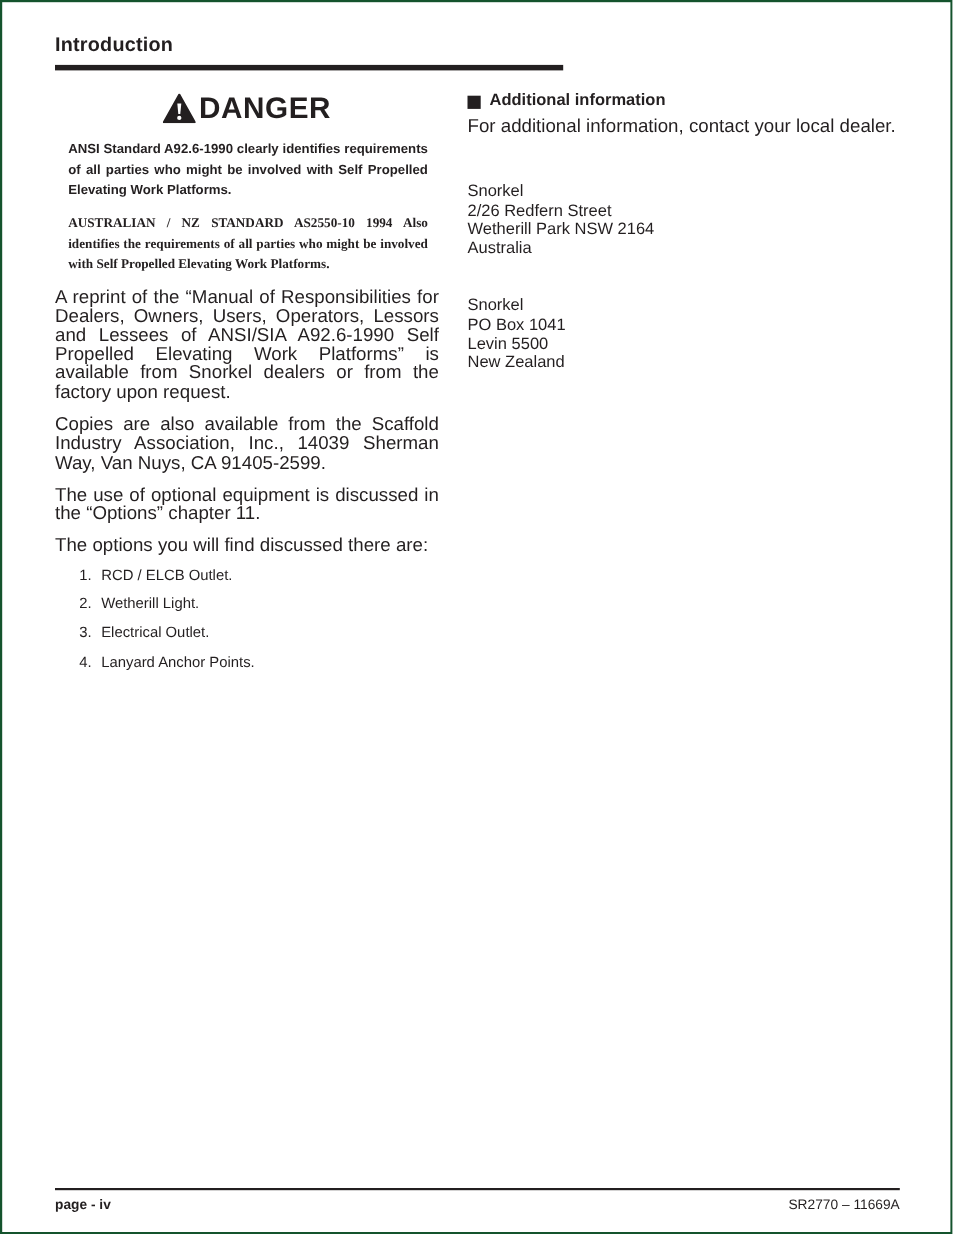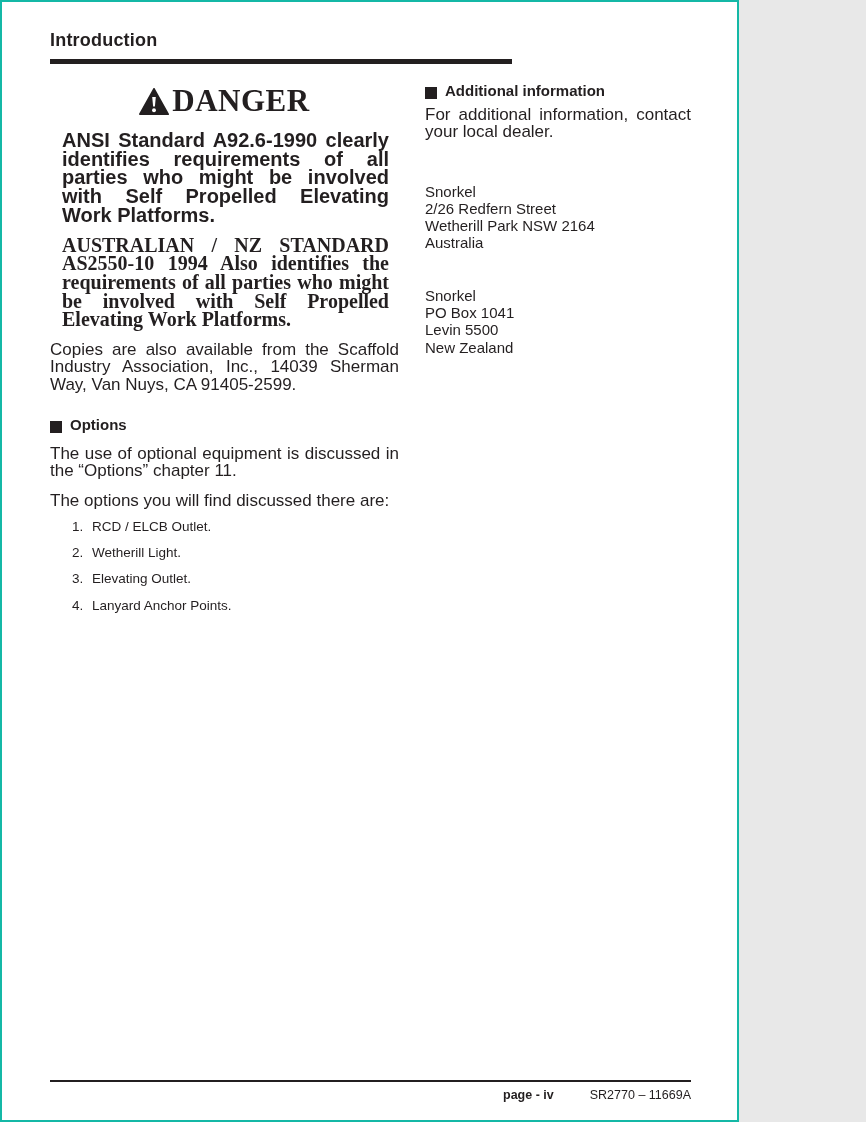--- a/index.html
+++ b/index.html
@@ -4,23 +4,23 @@
 <style>
   * { margin: 0; padding: 0; box-sizing: border-box; }
   html, body { background: #e8e8e8; }
   body {
     width: 866px; height: 1122px;
     font-family: "Liberation Sans", sans-serif;
     -webkit-font-smoothing: antialiased;
   }
   .page {
     position: relative;
-    width: 739px; height: 1122px;
+    width: 866px; height: 1122px;
     background: #ffffff;
-    border: 2px solid #14b8a6;
+    border: 2px solid #14532d;
     color: #231f20;
     overflow: hidden;
   }
   
   .page-header { padding: 28px 46px 0 48px; }
   .page-title {
     font-size: 18px;
     font-weight: 700;
     letter-spacing: 0.2px;
     color: #231f20;
@@ -42,28 +42,27 @@
   
   .danger-heading {
     display: flex;
     justify-content: center;
     align-items: center;
     margin-top: 2px;
   }
   .danger-icon { display: inline-flex; margin-right: 3px; }
   .danger-icon svg { width: 30px; height: 27px; display: block; }
   .danger-word {
-    font-size: 31px;
+    font-size: 27px;
     font-weight: 700;
     letter-spacing: 0.5px;
-    font-family: Liberation Serif, serif;
   }
   .bold-para {
     margin: 12px 10px 0 12px;
-    font-size: 20px;
+    font-size: 12px;
     font-weight: 700;
     line-height: 18.7px;
     text-align: justify;
   }
   .bold-para + .bold-para { margin-top: 11px; font-family: Liberation Serif, serif; }
 
   
   .body-para {
     margin-top: 12px;
     font-size: 17px;
@@ -108,21 +107,21 @@
   .address-2 { margin-top: 35px; }
 
   
   .page-footer {
     position: absolute;
     left: 48px; right: 46px; bottom: 18px;
   }
   .footer-rule { height: 2px; background: #231f20; }
   .footer-row {
     display: flex;
-    justify-content: flex-end;
+    justify-content: space-between;
     margin-top: 6px;
     font-size: 12.5px;
     gap: 36px;
   }
   .footer-left { font-weight: 700; }
   .footer-right { font-weight: 400; }
 </style>
 </head>
 <body>
 
@@ -144,42 +143,39 @@
             <path d="M44 30 L56 30 L53 62 L47 62 Z" fill="#ffffff"></path>
             <circle cx="50" cy="74" r="6.5" fill="#ffffff"></circle>
           </svg>
         </span>
         <span class="danger-word">DANGER</span>
       </div>
 
       <p class="bold-para">ANSI Standard A92.6-1990 clearly identifies requirements of all parties who might be involved with Self Propelled Elevating Work Platforms.</p>
       <p class="bold-para">AUSTRALIAN / NZ STANDARD AS2550-10 1994 Also identifies the requirements of all parties who might be involved with Self Propelled Elevating Work Platforms.</p>
 
+      <p class="body-para">A reprint of the “Manual of Responsibilities for Dealers, Owners, Users, Operators, Lessors and Lessees of ANSI/SIA A92.6-1990 Self Propelled Elevating Work Platforms” is available from Snorkel dealers or from the factory upon request.</p>
       <p class="body-para">Copies are also available from the Scaffold Industry Association, Inc., 14039 Sherman Way, Van Nuys, CA 91405-2599.</p>
 
-      <h2 class="section-heading options-heading">
-        <span class="square-icon"></span>
-        <span>Options</span>
-      </h2>
 
       <p class="body-para">The use of optional equipment is discussed in the “Options” chapter 11.</p>
       <p class="body-para">The options you will find discussed there are:</p>
 
       <div class="options-list">
         <div class="option-item">
           <span class="option-num">1.</span>
           <span class="option-label">RCD / ELCB Outlet.</span>
         </div>
         <div class="option-item">
           <span class="option-num">2.</span>
           <span class="option-label">Wetherill Light.</span>
         </div>
         <div class="option-item">
           <span class="option-num">3.</span>
-          <span class="option-label">Elevating Outlet.</span>
+          <span class="option-label">Electrical Outlet.</span>
         </div>
         <div class="option-item">
           <span class="option-num">4.</span>
           <span class="option-label">Lanyard Anchor Points.</span>
         </div>
       </div>
 
     </section>
 
     <section class="col-right">

